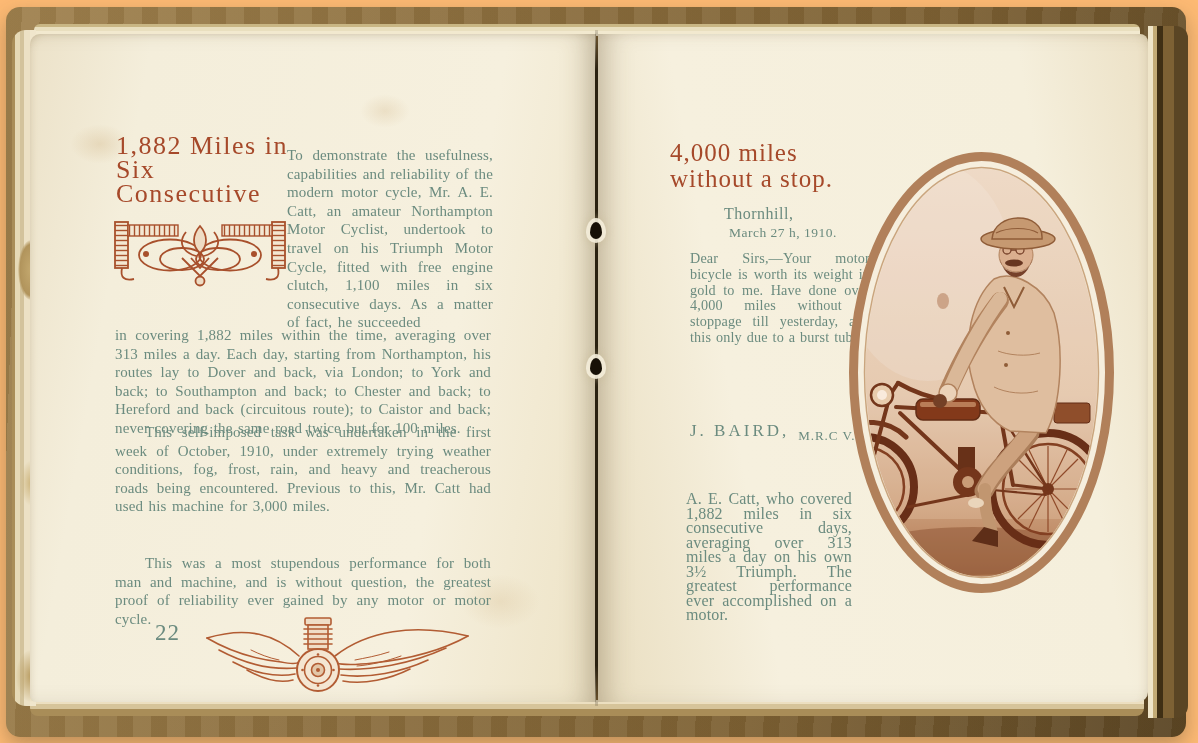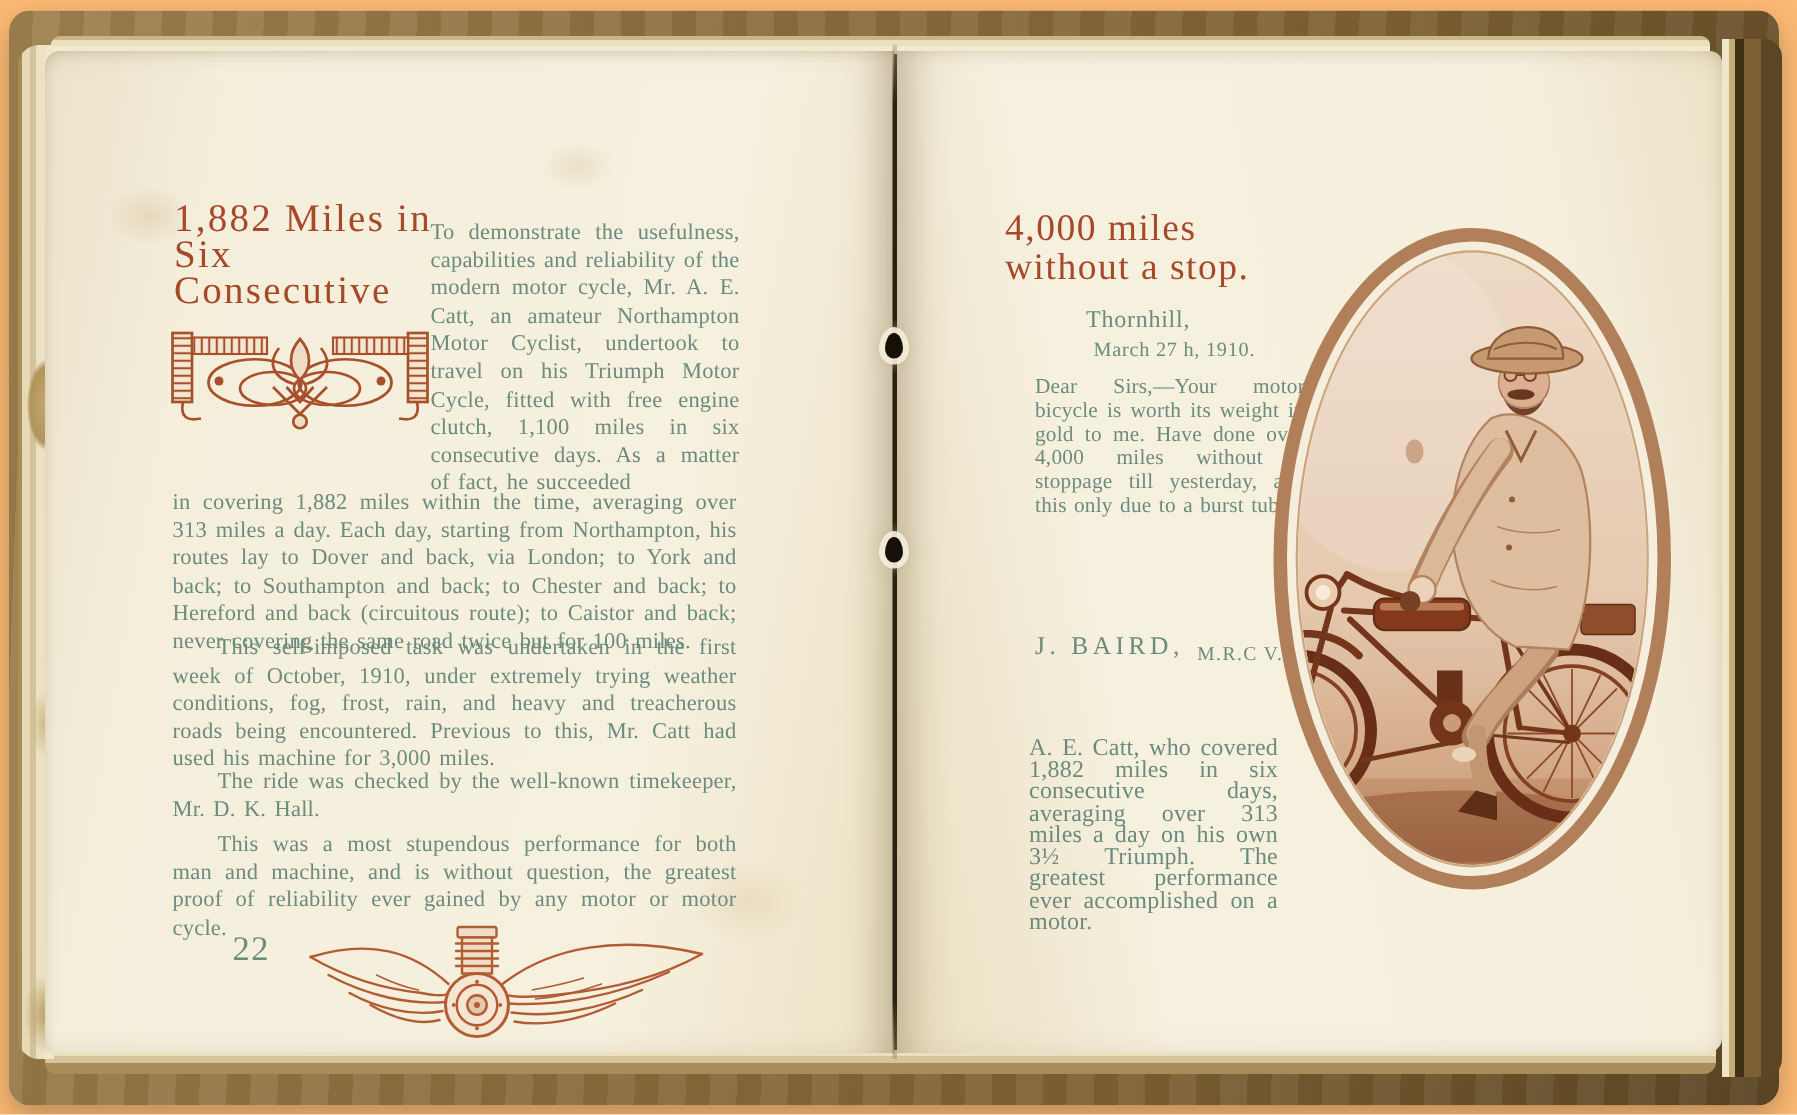--- a/index.html
+++ b/index.html
@@ -158,21 +158,20 @@
         <path d="M79,40 L88,50 L97,40"></path>
         <circle cx="88" cy="63" r="4.5" fill="#eedcc4"></circle>
         <circle cx="34" cy="36" r="3" fill="#a8502c" stroke="none"></circle>
         <circle cx="142" cy="36" r="3" fill="#a8502c" stroke="none"></circle>
       </g>
     </svg>
 
     <div class="body-text lp-p1n">To demonstrate the usefulness, capabilities and reliability of the modern motor cycle, Mr. A. E. Catt, an amateur Northampton Motor Cyclist, undertook to travel on his Triumph Motor Cycle, fitted with free engine clutch, 1,100 miles in six consecutive days. As a matter of fact, he succeeded</div>
     <div class="body-text lp-p1w">in covering 1,882 miles within the time, averaging over 313 miles a day.  Each day, starting from Northampton, his routes lay to Dover and back, via London; to York and back; to Southampton and back; to Chester and back; to Hereford and back (circuitous route); to Caistor and back; never covering the same road twice but for 100 miles.</div>
     <div class="body-text lp-p2 indent">This self-imposed task was undertaken in the first week of October, 1910, under extremely trying weather conditions, fog, frost, rain, and heavy and treacherous roads being encountered.  Previous to this, Mr. Catt had used his machine for 3,000 miles.</div>
-    <div class="body-text lp-p3 indent">The ride was checked by the well-known timekeeper, Mr. D. K. Hall.</div>
     <div class="body-text lp-p4 indent">This was a most stupendous performance for both man and machine, and is without question, the greatest proof of reliability ever gained by any motor or motor cycle.</div>
     <div class="lp-pageno">22</div>
 
     <svg class="lp-emblem" width="265" height="84" viewBox="0 0 265 84">
       <g stroke="#b25c33" fill="none" stroke-width="1.6" stroke-linecap="round">
 
         <path d="M130,40 C162,15 208,7 263,20"></path>
         <path d="M263,20 C236,35 206,43 168,47 C150,49 138,49 131,47"></path>
         <path d="M134,53 C166,55 206,48 241,32"></path>
         <path d="M136,59 C163,63 197,56 223,44"></path>

